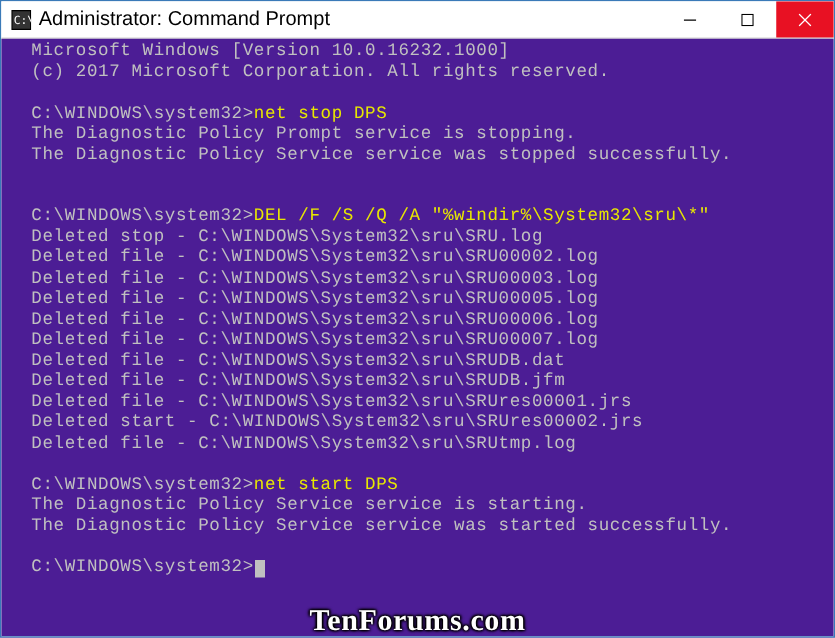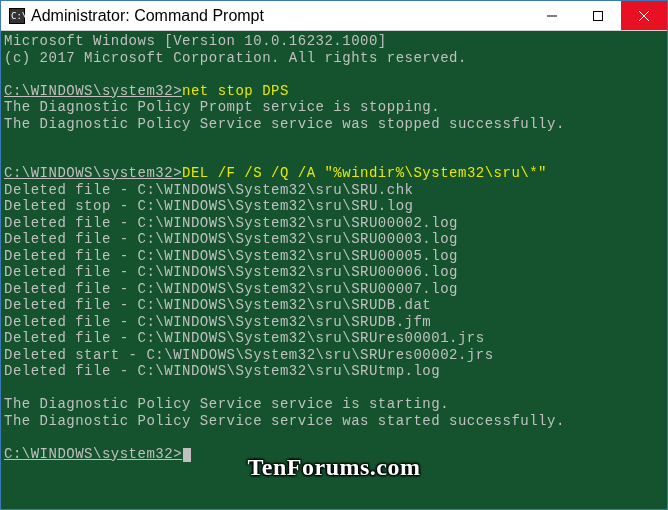--- a/index.html
+++ b/index.html
@@ -41,40 +41,40 @@
       display: flex;
       align-items: center;
       justify-content: center;
       font-family: 'Segoe UI', sans-serif;
       font-size: 10px;
       color: #000;
     }
     .win-btn.close { background: #e81123; color: #fff; width: 46px; }
     .win-btn svg { width: 10px; height: 10px; }
     .terminal {
-      background: #14532d;
+      background: #4c1d95;
       color: #c0c0c0;
       height: calc(100% - 30px);
-      padding: 2px 3px;
+      padding: 2px 24px;
       font-size: 14px;
       line-height: 16.5px;
       letter-spacing: 0.5px;
       overflow: hidden;
       position: relative;
       font-family: 'Consolas', 'Courier New', monospace;
     }
     .line { white-space: pre; }
     .cmd { color: #e8e800; margin-top: 20px; }
-    .prompt { color: #c0c0c0; text-decoration: underline; }
+    .prompt { color: #c0c0c0; }
     .out { color: #c0c0c0; }
     .watermark {
       position: absolute;
       left: 50%;
       transform: translateX(-50%);
-      bottom: 34px;
+      bottom: 4px;
       color: #fff;
       font-family: Georgia, 'Times New Roman', serif;
       font-weight: bold;
       font-size: 24px;
       text-shadow: 1px 1px 2px #000, -1px -1px 2px #000, 1px -1px 2px #000, -1px 1px 2px #000;
       pointer-events: none;
     }
     .cursor {
       display: inline-block;
       width: 8px;
@@ -120,33 +120,33 @@
   <div class="line out">Microsoft Windows [Version 10.0.16232.1000]</div>
   <div class="line out">(c) 2017 Microsoft Corporation. All rights reserved.</div>
   <div class="line">&nbsp;</div>
   <div class="line"><span class="prompt">C:\WINDOWS\system32&gt;</span><span class="cmd">net stop DPS</span></div>
   <div class="line out">The Diagnostic Policy Prompt service is stopping.</div>
   <div class="line out">The Diagnostic Policy Service service was stopped successfully.</div>
   <div class="line">&nbsp;</div>
   <div class="line">&nbsp;</div>
   <div class="line"><span class="prompt">C:\WINDOWS\system32&gt;</span><span class="cmd">DEL /F /S /Q /A "%windir%\System32\sru\*"</span></div>
   <div id="del-container">
-      <div class="line out">Deleted file - C:\WINDOWS\System32\sru\SRU.chk</div>
       <div class="line out">Deleted stop - C:\WINDOWS\System32\sru\SRU.log</div>
       <div class="line out">Deleted file - C:\WINDOWS\System32\sru\SRU00002.log</div>
       <div class="line out">Deleted file - C:\WINDOWS\System32\sru\SRU00003.log</div>
       <div class="line out">Deleted file - C:\WINDOWS\System32\sru\SRU00005.log</div>
       <div class="line out">Deleted file - C:\WINDOWS\System32\sru\SRU00006.log</div>
       <div class="line out">Deleted file - C:\WINDOWS\System32\sru\SRU00007.log</div>
       <div class="line out">Deleted file - C:\WINDOWS\System32\sru\SRUDB.dat</div>
       <div class="line out">Deleted file - C:\WINDOWS\System32\sru\SRUDB.jfm</div>
       <div class="line out">Deleted file - C:\WINDOWS\System32\sru\SRUres00001.jrs</div>
       <div class="line out">Deleted start - C:\WINDOWS\System32\sru\SRUres00002.jrs</div>
       <div class="line out">Deleted file - C:\WINDOWS\System32\sru\SRUtmp.log</div>
     </div>
   <div class="line">&nbsp;</div>
+  <div class="line"><span class="prompt">C:\WINDOWS\system32&gt;</span><span class="cmd">net start DPS</span></div>
   <div class="line out">The Diagnostic Policy Service service is starting.</div>
   <div class="line out">The Diagnostic Policy Service service was started successfully.</div>
   <div class="line">&nbsp;</div>
   <div class="line"><span class="prompt">C:\WINDOWS\system32&gt;</span><span class="cursor"></span></div>
 
   <div class="watermark">TenForums.com</div>
 </div>
 
 </body></html>

